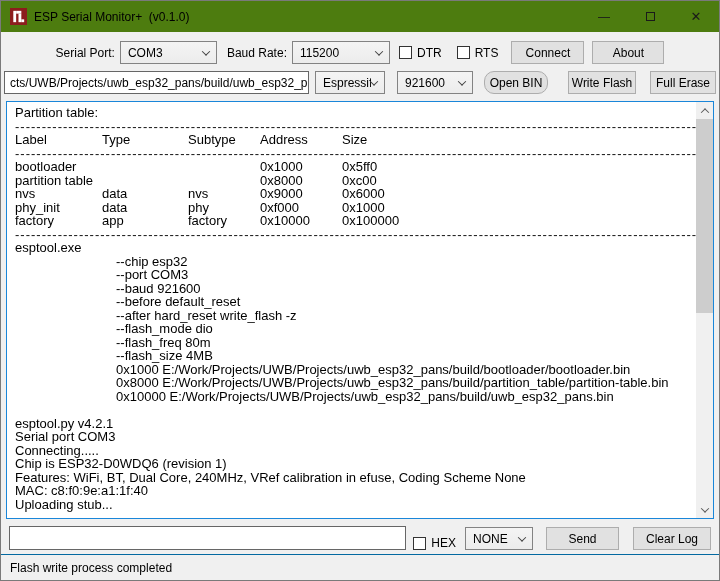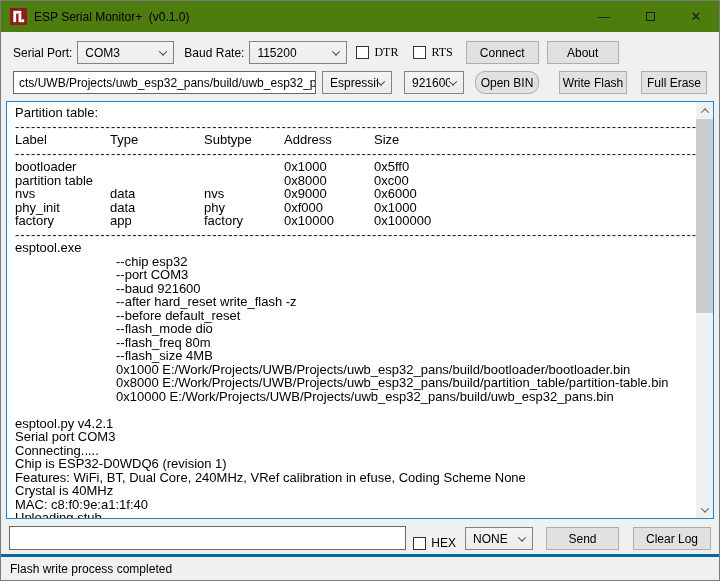--- a/index.html
+++ b/index.html
@@ -13,66 +13,66 @@
   .titlebar { height:31px; background:#4d7c0f; display:flex; align-items:center; flex-shrink:0; }
   .app-icon { width:17px; height:17px; margin:0 7px 0 9px; flex-shrink:0; }
   .title-text { font-size:12px; white-space:pre; }
   .win-controls { margin-left:auto; display:flex; height:100%; }
   .win-btn { width:46px; height:100%; display:flex; align-items:center; justify-content:center;
              font-size:12px; color:#1a1a1a; }
   .max-glyph { width:9px; height:9px; border:1px solid #1a1a1a; display:inline-block; }
   .close-glyph { font-size:13px; }
 
   
-  .toolbar-row { display:flex; align-items:center; padding:0 12px; flex-shrink:0; height:23px; }
+  .toolbar-row { display:flex; align-items:center; padding:0 3px; flex-shrink:0; height:23px;justify-content:center; }
   .row1 { margin-top:9px; }
   .row2 { margin-top:7px; }
   .lbl { margin-right:5px; white-space:nowrap; }
 
   .combo { height:23px; background:linear-gradient(#f4f4f4,#ececec); border:1px solid #838383;
            display:flex; align-items:center; padding:0 7px; white-space:nowrap; }
   .combo .combo-text { flex:1; overflow:hidden; }
   .chev { width:6px; height:6px; border-right:1.4px solid #404040; border-bottom:1.4px solid #404040;
           transform:rotate(45deg) translate(-1px,-1px); flex-shrink:0; }
 
   .btn { height:23px; background:#e1e1e1; border:1px solid #adadad; display:flex;
          align-items:center; justify-content:center; white-space:nowrap; }
 
-  .cb-group { display:flex; align-items:center;font-family:Liberation Serif, serif; }
+  .cb-group { display:flex; align-items:center; }
   .checkbox { width:13px; height:13px; background:#fff; border:1px solid #333; margin-right:5px; flex-shrink:0; }
 
   .textinput { height:23px; background:#fff; border:1px solid #666; padding:0 5px;
                display:flex; align-items:center; overflow:hidden; white-space:nowrap; }
 
   
   .w-com { width:97px; margin-right:10px; }
   .w-baud { width:98px; margin-right:9px; }
   .cb-dtr { margin-right:15px; }
   .cb-rts { margin-right:13px; }
   .w-chip { width:97px; margin-right:9px; }
   .w-connect { width:73px; margin-right:8px; }
   .w-about { width:72px; }
 
   
   .binpath { flex:1; margin-right:6px; }
   .w-vendor { width:70px; margin-right:12px; }
-  .w-fbaud { width:60px; margin-right:11px; }
+  .w-fbaud { width:76px; margin-right:11px; }
   .w-openbin { width:64px; margin-right:20px;border-radius:10px; }
   .w-writeflash { width:68px; margin-right:14px; }
   .w-fullerase { width:66px; }
 
   
   .textarea-wrap { margin:7px 5px 0 5px; flex:1; border:1px solid #1a86d9; background:#fff;
                    display:flex; overflow:hidden; }
   .log-content { flex:1; padding:4px 0 0 8px; font-size:13px; line-height:13.5px;
                  overflow:hidden; white-space:nowrap; }
   .log-line { height:13.5px; }
   .blank-line { height:13.5px; }
   .sep { letter-spacing:1px; color:#111; }
-  .p-row { display:flex;gap:8px; }
+  .p-row { display:flex; }
   .p-c0 { width:87px; } .p-c1 { width:86px; } .p-c2 { width:72px; } .p-c3 { width:82px; } .p-c4 { flex:0 0 auto; }
   .arg { padding-left:101px; }
 
   .vscroll { width:17px; background:#f0f0f0; flex-shrink:0; display:flex; flex-direction:column; position:relative; }
   .scroll-btn { height:17px; display:flex; align-items:center; justify-content:center; }
   .scroll-btn.down { margin-top:auto; }
   .s-chev { width:6px; height:6px; border-right:1.4px solid #5a5a5a; border-bottom:1.4px solid #5a5a5a; }
   .s-chev.up { transform:rotate(-135deg) translate(-1px,-1px); }
   .s-chev.dn { transform:rotate(45deg) translate(-1px,-1px); }
   .scroll-thumb { position:absolute; top:17px; left:0; width:17px; height:194px; background:#cdcdcd; }
@@ -80,21 +80,21 @@
   
   .send-row { display:flex; align-items:flex-end; margin:7px 8px 0 8px; height:24px; flex-shrink:0; }
   .send-input { flex:1; height:24px; background:#fff; border:1px solid #666; padding:0 5px;
                 font-family:"Liberation Sans", sans-serif; font-size:12px; outline:none; margin-right:7px; }
   .hex-label { margin-right:9px; }
   .w-ending { width:68px; margin-right:13px; }
   .w-send { width:73px; margin-right:14px; }
   .w-clear { width:78px; }
 
   
-  .statusbar { margin-top:4px; border-top:3px solid #0369a1; background:#f0f0f0; flex-shrink:0;
+  .statusbar { margin-top:4px; border-top:1px solid #0369a1; background:#f0f0f0; flex-shrink:0;
                height:26px; display:flex; align-items:center; padding:0 9px; }
 </style>
 </head>
 <body>
 
 <div class="window">
 
   <div class="titlebar">
     <svg class="app-icon" viewBox="0 0 18 18">
       <rect x="0" y="0" width="18" height="18" fill="#8c1d1d"></rect>
@@ -217,38 +217,37 @@
           <span class="p-c4">0x100000</span>
         </div>
         </div>
       <div class="log-line sep">--------------------------------------------------------------------------------------------------------------------------------------------------------------------------</div>
       <div class="log-line">esptool.exe</div>
       <div>
 
       <div class="log-line arg">--chip esp32</div>
           <div class="log-line arg">--port COM3</div>
           <div class="log-line arg">--baud 921600</div>
+          <div class="log-line arg">--before default_reset</div>
           <div class="log-line arg">--after hard_reset write_flash -z</div>
-          <div class="log-line arg">--before default_reset</div>
           <div class="log-line arg">--flash_mode dio</div>
           <div class="log-line arg">--flash_freq 80m</div>
           <div class="log-line arg">--flash_size 4MB</div>
           <div class="log-line arg">0x1000 E:/Work/Projects/UWB/Projects/uwb_esp32_pans/build/bootloader/bootloader.bin</div>
           <div class="log-line arg">0x8000 E:/Work/Projects/UWB/Projects/uwb_esp32_pans/build/partition_table/partition-table.bin</div>
           <div class="log-line arg">0x10000 E:/Work/Projects/UWB/Projects/uwb_esp32_pans/build/uwb_esp32_pans.bin</div>
         </div>
       <div class="blank-line"></div>
       <div>
 
       <div class="log-line">esptool.py v4.2.1</div>
           <div class="log-line">Serial port COM3</div>
           <div class="log-line">Connecting.....</div>
           <div class="log-line">Chip is ESP32-D0WDQ6 (revision 1)</div>
           <div class="log-line">Features: WiFi, BT, Dual Core, 240MHz, VRef calibration in efuse, Coding Scheme None</div>
-          <div class="log-line">Crystal is 40MHz</div>
           <div class="log-line">MAC: c8:f0:9e:a1:1f:40</div>
           <div class="log-line">Uploading stub...</div>
         </div>
     </div>
     <div class="vscroll">
       <div class="scroll-btn">
         <span class="s-chev up"></span>
       </div>
       <div class="scroll-thumb"></div>
       <div class="scroll-btn down">

